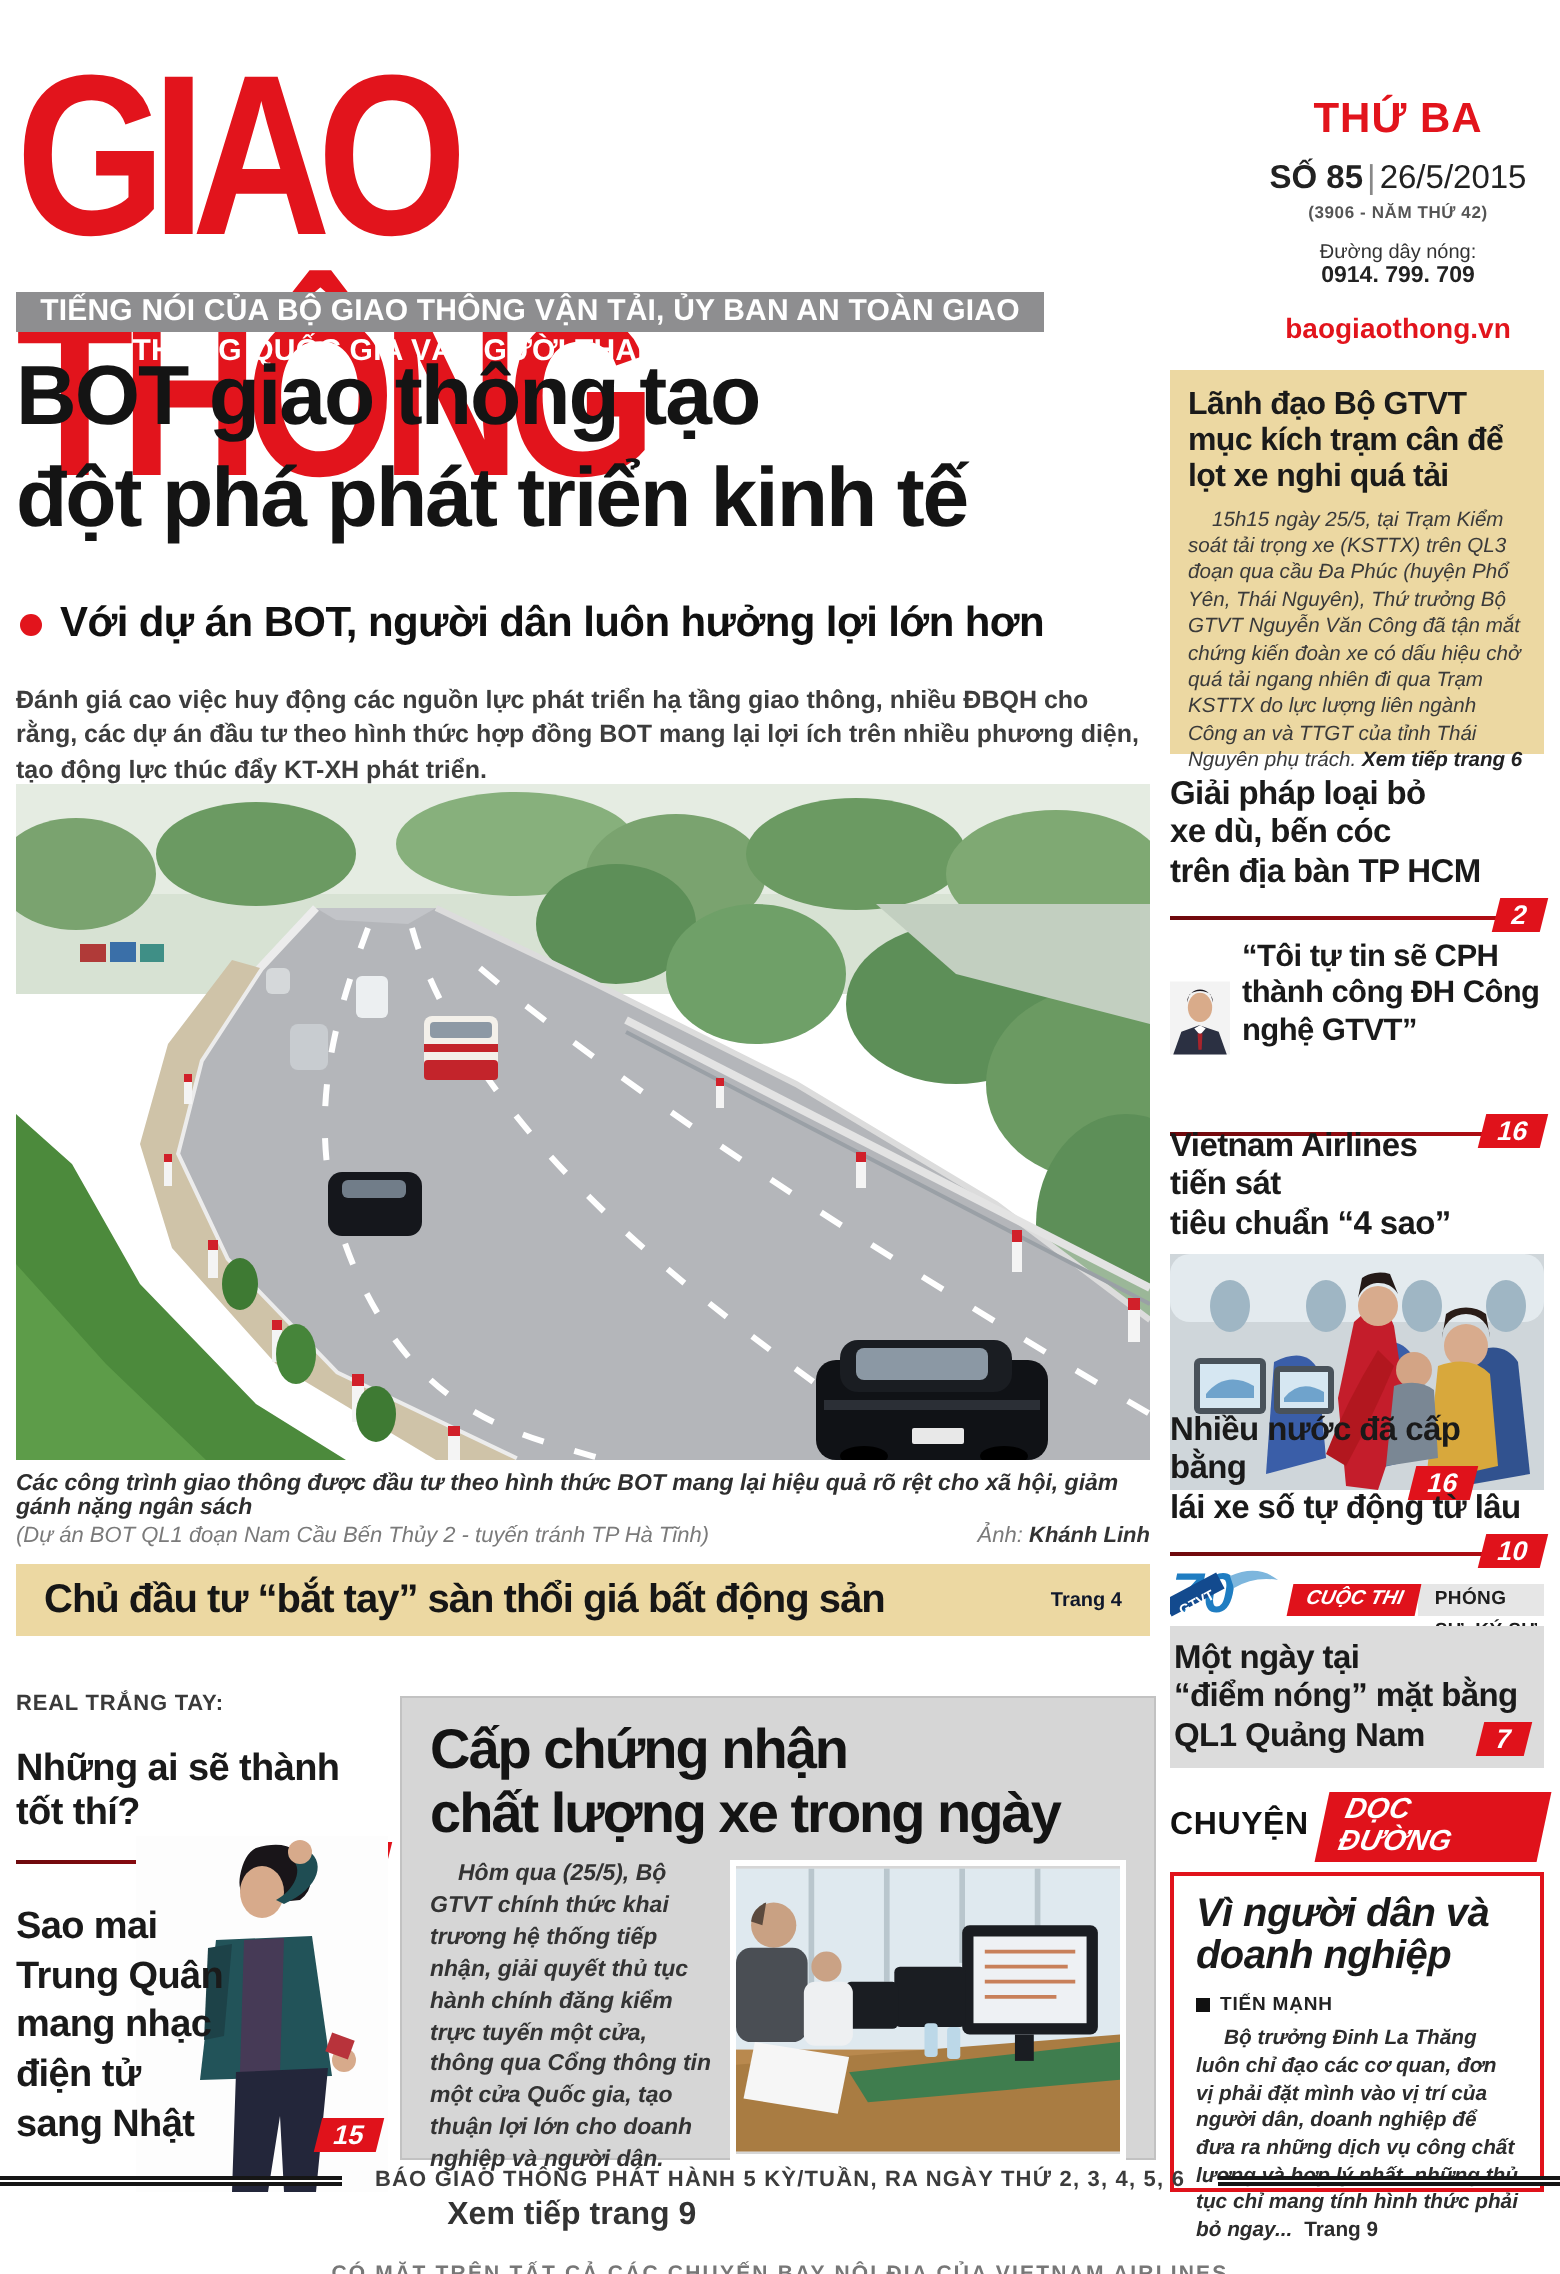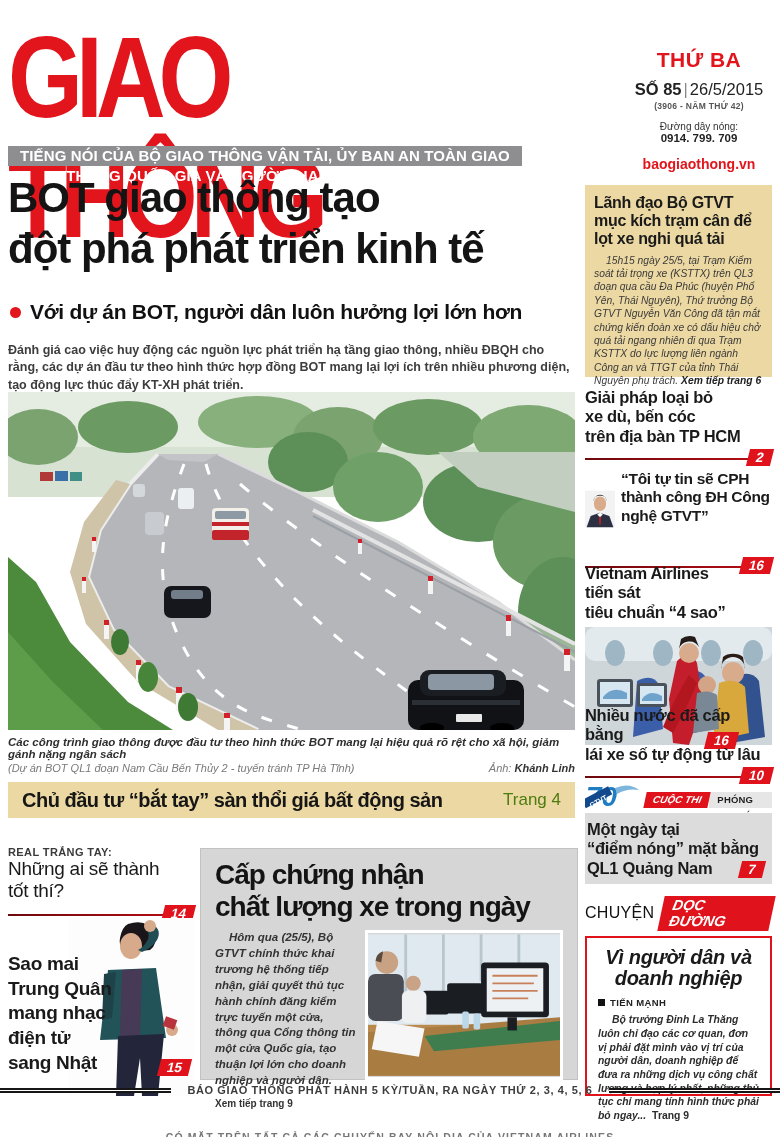--- a/index.html
+++ b/index.html
@@ -47,50 +47,50 @@
   .caption { position:absolute; left:8px; top:736px; width:567px; }
   .caption .c1 { font-size:11.5px; font-weight:bold; font-style:italic; color:#2e2e2e; }
   .caption .c2 { display:flex; justify-content:space-between; margin-top:2px; font-size:11px; font-style:italic; color:#7a7a7a; }
   .caption .credit b { color:#333; }
 
   .banner {
     position:absolute; left:8px; top:782px; width:567px; height:36px; background:#ecd8a2;
     display:flex; align-items:center; justify-content:space-between; padding:0 14px;
   }
   .banner .t { font-size:20px; font-weight:bold; letter-spacing:-0.5px; color:#161616; }
-  .banner .p { font-size:17px; font-weight:normal; color:#4d7c0f; }
+  .banner .p { font-size:10px; font-weight:bold; color:#0f172a; }
 
   
   .ptag-row { position:relative; height:17px; margin-top:3px; }
   .ptag-line { position:absolute; left:0; right:16px; bottom:6px; height:2px; background:linear-gradient(to right,#6d090d,#b40d14); }
   .ptag {
     display:inline-block; background:#e0121b; color:#fff; font-weight:bold; font-size:13.5px;
     line-height:17px; padding:0 8px; transform:skewX(-14deg);
   }
   .ptag-row .ptag { position:absolute; right:0; bottom:0; }
   .ptag.overlay { position:absolute; }
 
   
   .bl { position:absolute; left:8px; top:846px; width:186px; }
   .bl-kicker { font-size:11px; font-weight:bold; color:#3a3a3a; letter-spacing:0.4px; }
-  .bl-title { margin-top:0; font-size:19px; font-weight:normal; line-height:1.17; letter-spacing:-0.3px; }
+  .bl-title { margin-top:16px; font-size:19px; font-weight:bold; line-height:1.17; letter-spacing:-0.3px; }
   .bl-feature { position:absolute; left:8px; top:918px; width:186px; height:178px; }
   .bl-feature svg { position:absolute; right:0; top:0; }
   .bl-feature .ft { position:absolute; left:0; top:34px; width:104px; font-size:19px; font-weight:bold; line-height:1.3; letter-spacing:-0.3px; }
   .bl-feature .ptag { right:4px; bottom:20px; }
 
   
   .bc {
     position:absolute; left:200px; top:848px; width:378px; height:232px;
     background:#d6d6d6; border:1px solid #c2c2c2; padding:10px 14px;
   }
   .bc-title { font-size:28px; font-weight:bold; line-height:1.13; letter-spacing:-1px; color:#141414; }
   .bc-row { display:flex; margin-top:8px; }
   .bc-text { width:146px; font-size:11.5px; font-weight:bold; font-style:italic; color:#333; line-height:1.38; text-indent:14px; }
-  .bc-cont { display:block; text-align:left; font-style:normal; font-size:10px; margin-top:8px; text-indent:0; }
+  .bc-cont { display:block; text-align:center; font-style:normal; font-size:16px; margin-top:8px; text-indent:0; }
   .bc-photo { margin-left:8px; border:3px solid #fff; }
 
   
   .sb { position:absolute; left:585px; top:185px; width:187px; }
   .sb-topbox { background:#ecd8a2; padding:9px 9px 8px; height:192px; }
   .sb-topbox .t { font-size:16px; font-weight:bold; line-height:1.14; letter-spacing:-0.3px; }
   .sb-topbox .b { margin-top:5px; font-size:10.3px; font-style:italic; color:#3a3a3a; line-height:1.3; text-indent:12px; }
   .sb-topbox .b b { font-style:italic; color:#222; }
 
   .sb-item { position:absolute; left:0; width:187px; }
@@ -101,25 +101,25 @@
   .sb-photo-wrap .ptag { right:0; bottom:0; }
 
   .contest-row { display:flex; align-items:flex-end; gap:4px; }
   .contest-strip { flex:1; display:flex; height:16px; margin-bottom:2px; }
   .cuocthi { background:#e0121b; color:#fff; font-weight:bold; font-style:italic; font-size:10px; line-height:16px; padding:0 8px; transform:skewX(-12deg); }
   .contest-cat { flex:1; background:#e6e6e6; color:#1d1d1d; font-weight:bold; font-size:9.5px; line-height:16px; padding-left:8px; letter-spacing:0.2px; }
   .contest-box { position:relative; background:#dcdcdc; padding:7px 2px 6px; margin-top:3px; }
   .contest-box .ptag { right:8px; bottom:6px; }
 
   .col-kicker { display:flex; align-items:center; gap:7px; margin-top:12px; }
-  .col-kicker .k1 { font-size:16px; font-weight:normal; letter-spacing:0.3px; color:#111; }
+  .col-kicker .k1 { font-size:16px; font-weight:bold; letter-spacing:0.3px; color:#111; }
   .col-kicker .k2 { background:#e0121b; transform:skewX(-12deg); padding:1px 10px; }
   .col-kicker .k2 span { display:inline-block; color:#fff; font-weight:bold; font-style:italic; font-size:14.5px; }
   .col-box { border:2px solid #e0121b; margin-top:5px; padding:9px 11px 8px; height:160px; }
-  .col-box .t { font-size:20px; font-weight:bold; font-style:italic; line-height:1.08; letter-spacing:-0.3px;text-align:center; }
+  .col-box .t { font-size:20px; font-weight:bold; font-style:italic; line-height:1.08; letter-spacing:-0.3px; }
   .col-box .author { display:flex; align-items:center; gap:5px; margin-top:7px; }
   .col-box .sq { width:7px; height:7px; background:#111; }
   .col-box .an { font-size:9.5px; font-weight:bold; letter-spacing:0.4px; color:#222; }
   .col-box .b { margin-top:5px; font-size:10.4px; font-weight:bold; font-style:italic; color:#2c2c2c; line-height:1.32; text-indent:14px; }
   .col-box .b b { font-style:normal; margin-left:6px; }
 
   
   .footer { position:absolute; left:0; top:1084px; width:780px; }
   .fl { display:flex; align-items:center; gap:16px; }
   .fl .bar1 { flex:1; height:5px; background:linear-gradient(#161616 0 2px,#fff 2px 3px,#161616 3px 5px); }

